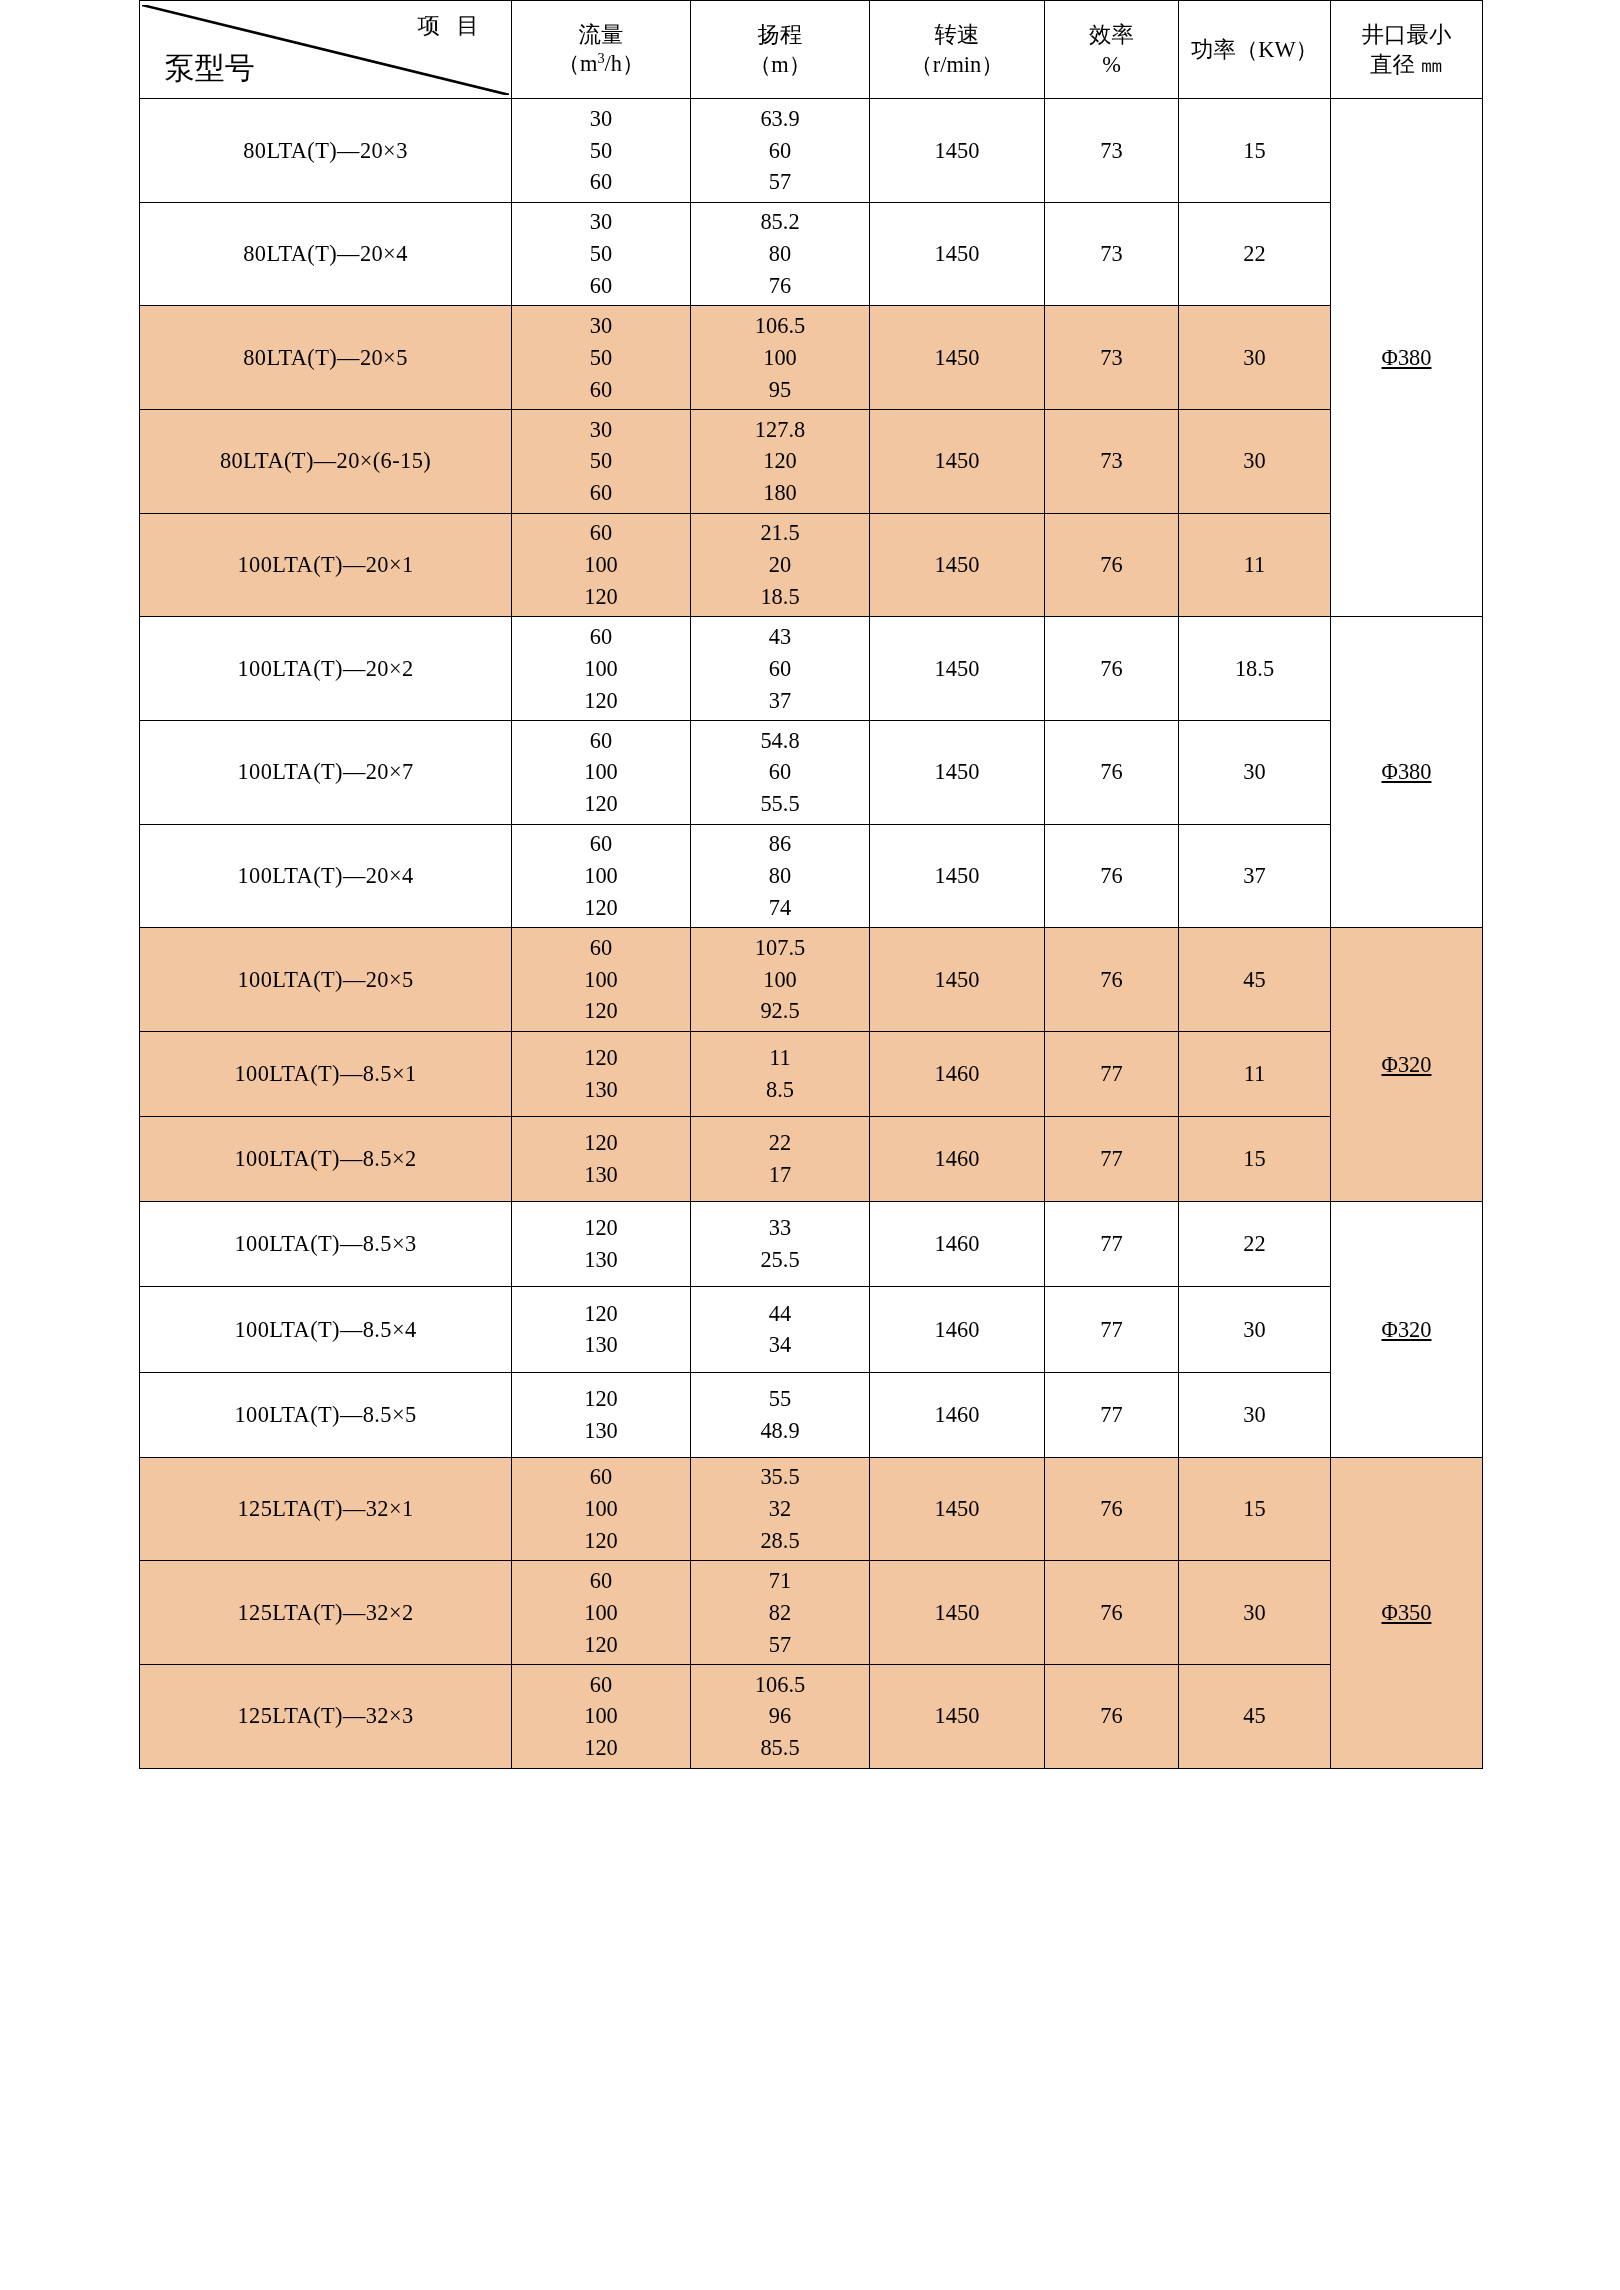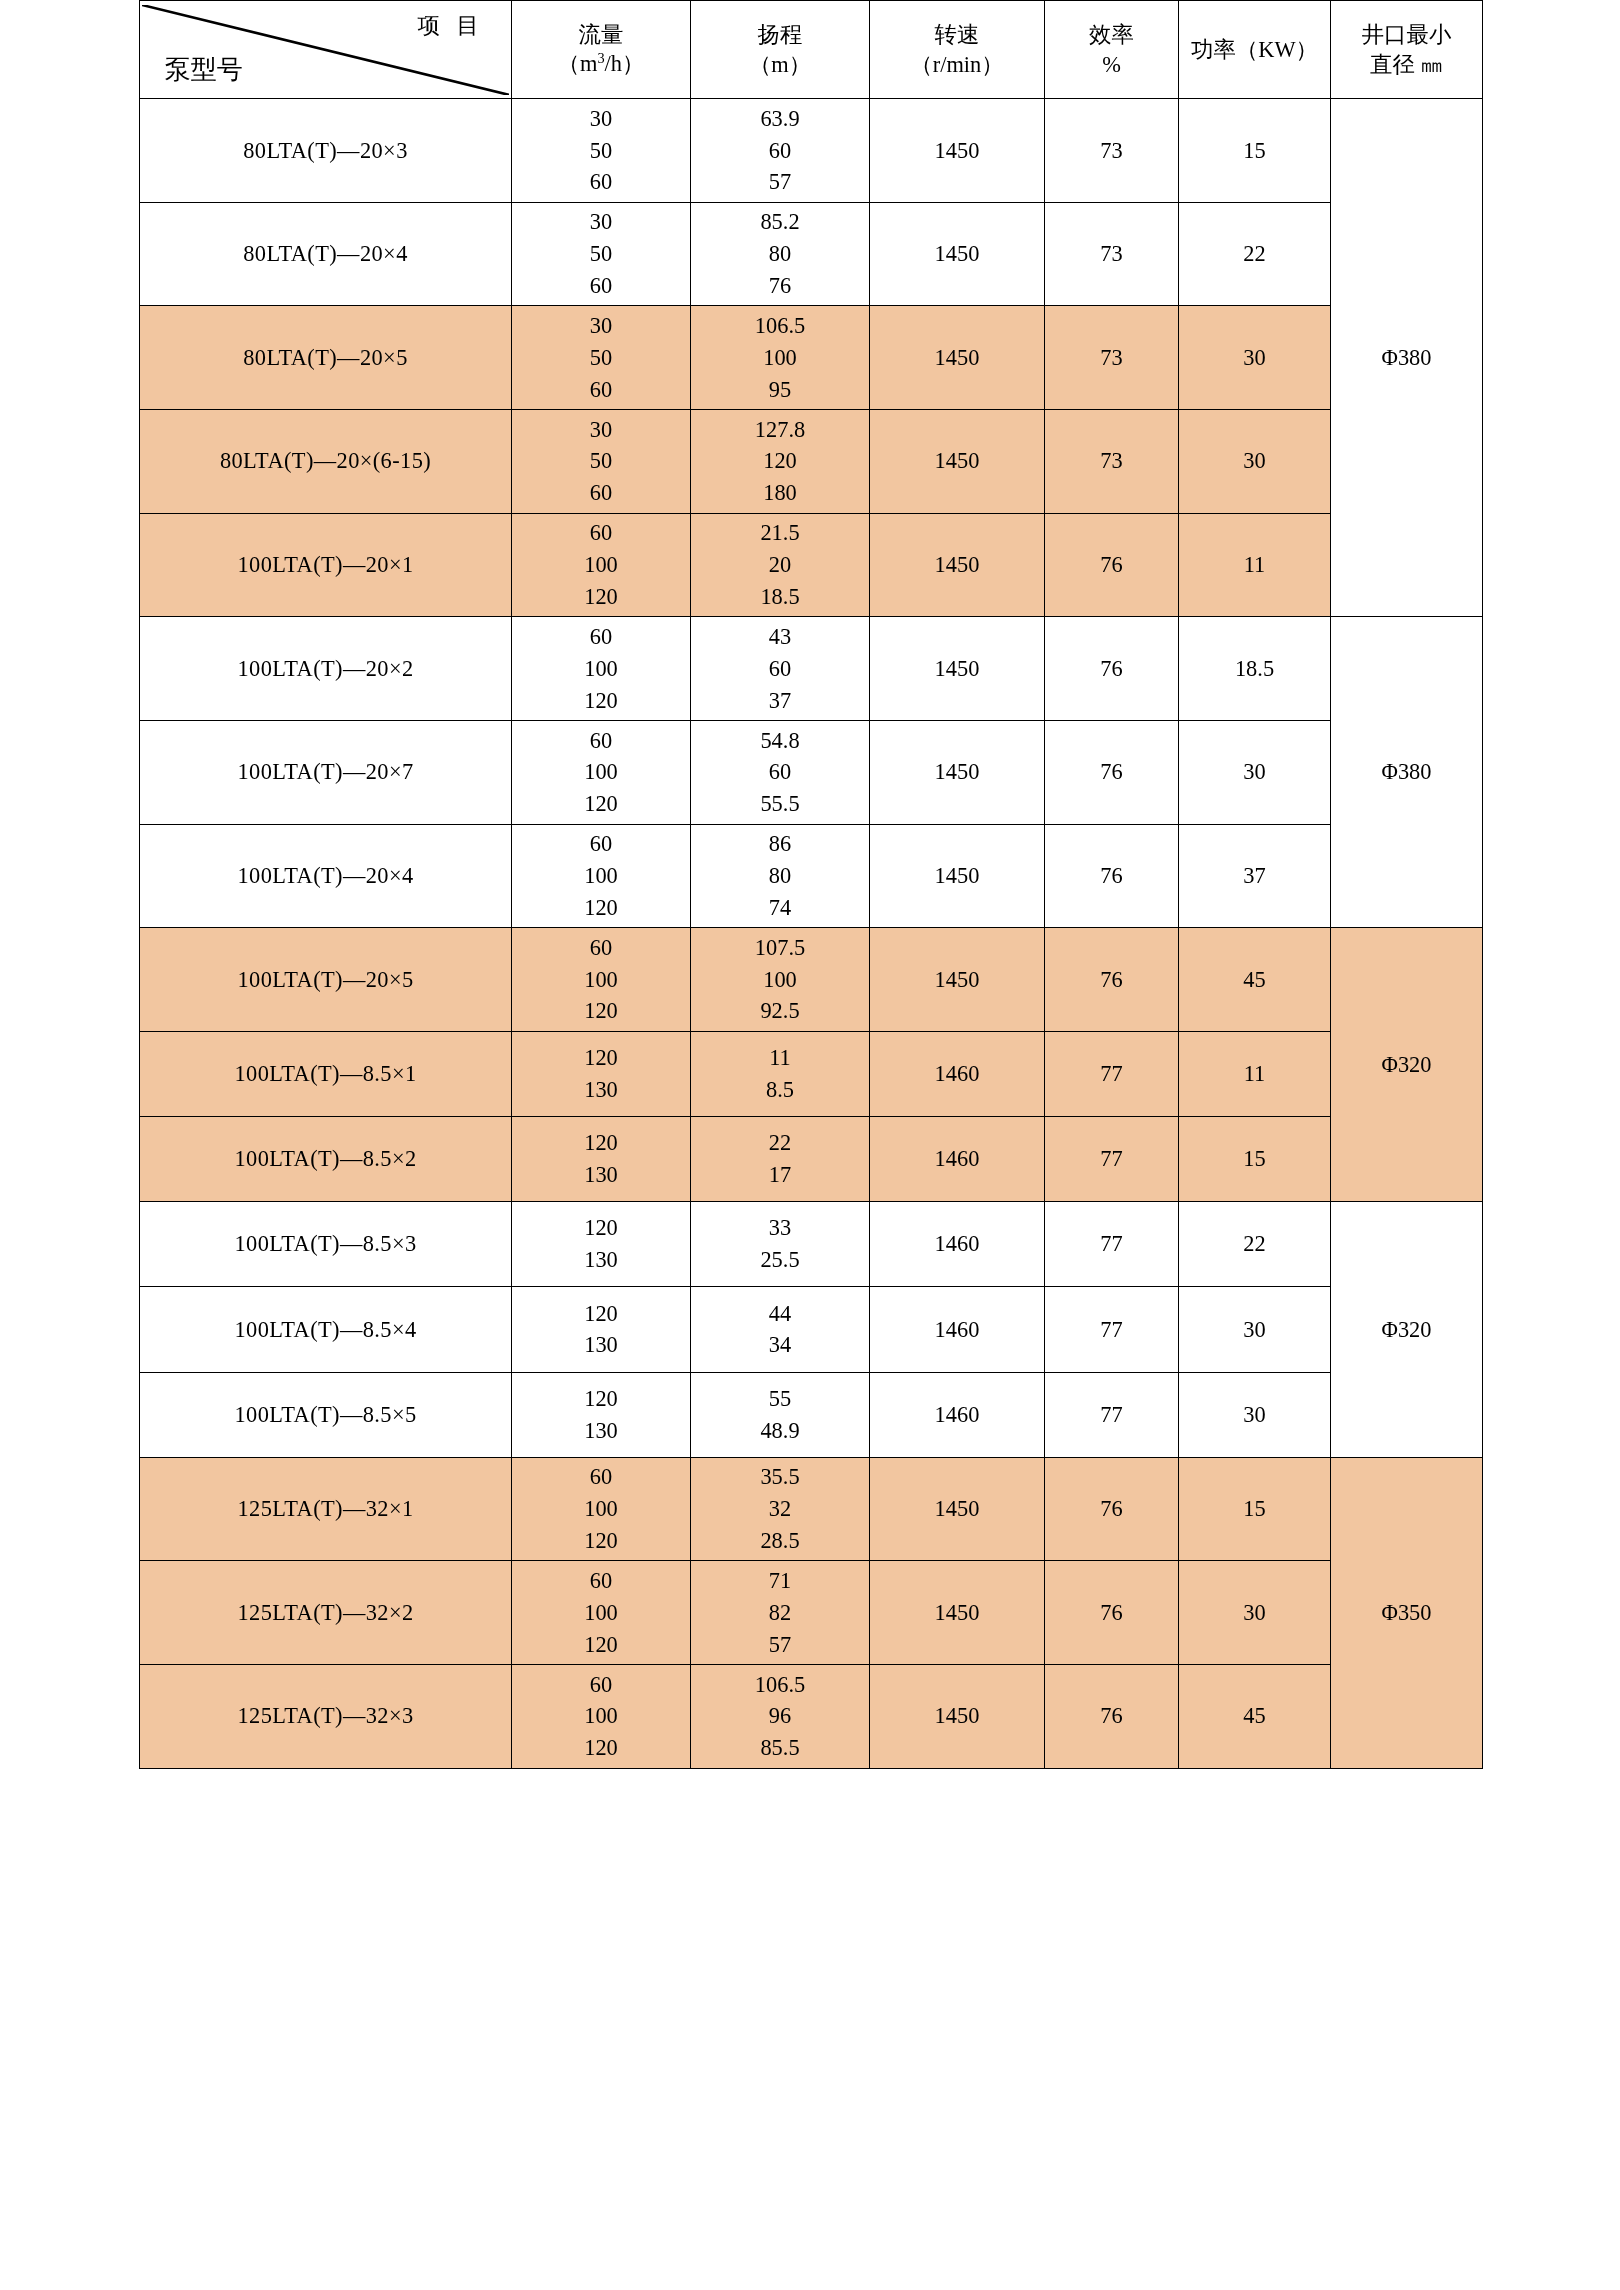--- a/index.html
+++ b/index.html
@@ -67,21 +67,21 @@
     position: absolute;
     right: 25px;
     top: 5.4px;
     font-size: 22.4px;
     letter-spacing: 5.4px;
   }
   .hdr-diag .lbl-model {
     position: absolute;
     left: 23px;
     bottom: 5.4px;
-    font-size: 26px;
+    font-size: 30px;
   }
   .hdr-two {
     line-height: 1.3;
     font-size: 22.4px;
   }
   .hdr-two .sub {
     display: block;
   }
   sup.sup {
     font-size: 14.3px;
@@ -99,20 +99,21 @@
     letter-spacing: 0.4px;
   }
   td.stack {
     font-size: 22.4px;
     line-height: 1.45;
   }
   td.stack span { display: block; }
   td.tall { height: 77px; }
   .dia-cell {
     font-size: 23px;
+    text-decoration: underline;
   }
   .nowrap { white-space: nowrap; }
 </style>
 </head>
 <body>
 
 <div id="page">
   <div class="table-wrap">
     <table class="spec">
       <colgroup>

